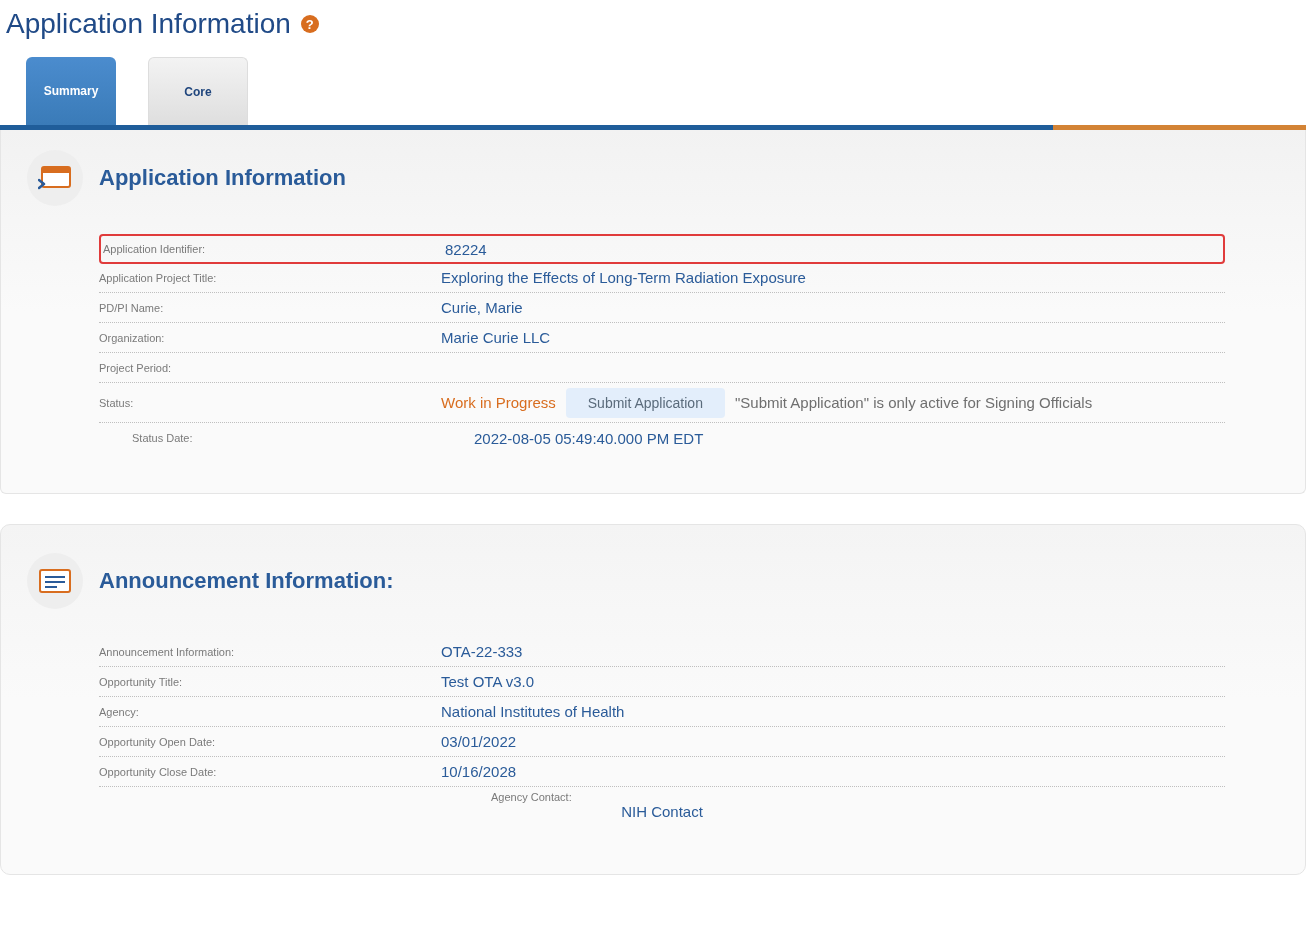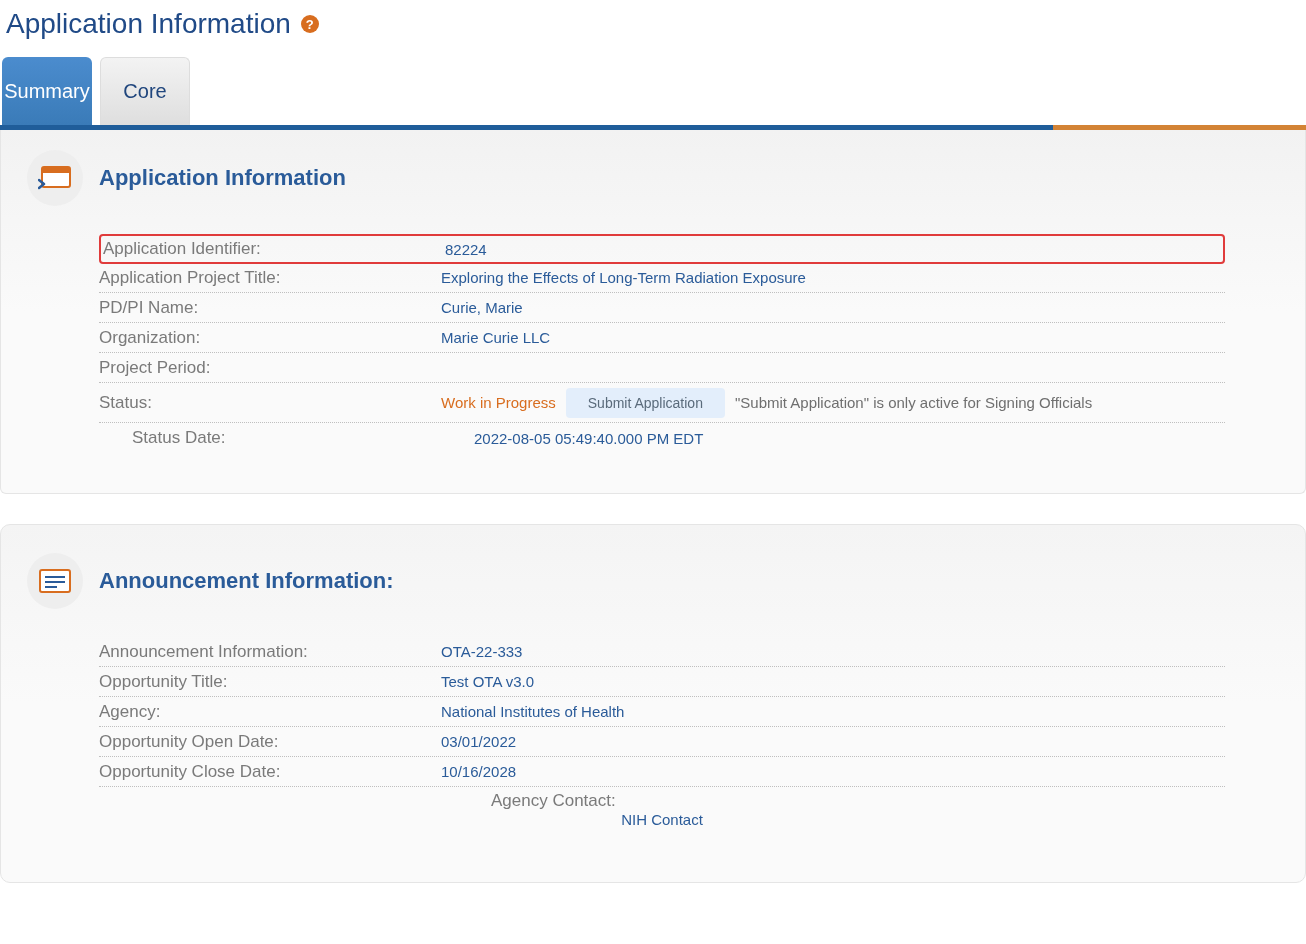--- a/index.html
+++ b/index.html
@@ -40,32 +40,33 @@
     padding-left: 2px;
     height: 75px;
     background: #fff;
   }
   .tab {
     height: 68px;
     display: flex;
     align-items: center;
     justify-content: center;
     border-radius: 6px 6px 0 0;
-    font-weight: 400;
-    font-size: 20px;
+    font-weight: 700;
+    font-size: 12px;
     cursor: pointer;
+    margin-left: 24px;
   }
   .tab-active {
     width: 90px;
     background: linear-gradient(#4b8cce, #3a7bb8);
     color: #fff;
     margin-right: 8px;
   }
   .tab-inactive {
-    width: 90px;
+    width: 100px;
     background: linear-gradient(#f3f3f3, #dedede);
     color: #20467d;
     border: 1px solid #ddd;
     border-bottom: none;
   }
   .tab-underline {
     height: 5px;
     width: 100%;
     background: linear-gradient(to right,
        #1f5d9a 0%, #1f5d9a 80.6%,
@@ -115,21 +116,21 @@
   .row.highlighted {
     border: 2px solid #e03b3b;
     border-radius: 4px;
     border-bottom: 2px solid #e03b3b;
     padding: 2px 2px;
     margin-bottom: -1px;
   }
   .label-cell {
     width: 342px;
     color: #7a7a7a;
-    font-size: 17px;
+    font-size: 11px;
   }
   .value-cell {
     flex: 1;
     color: #2a5b99;
     font-size: 15px;
     display: flex;
     align-items: center;
     gap: 10px;
     flex-wrap: wrap;
   }

